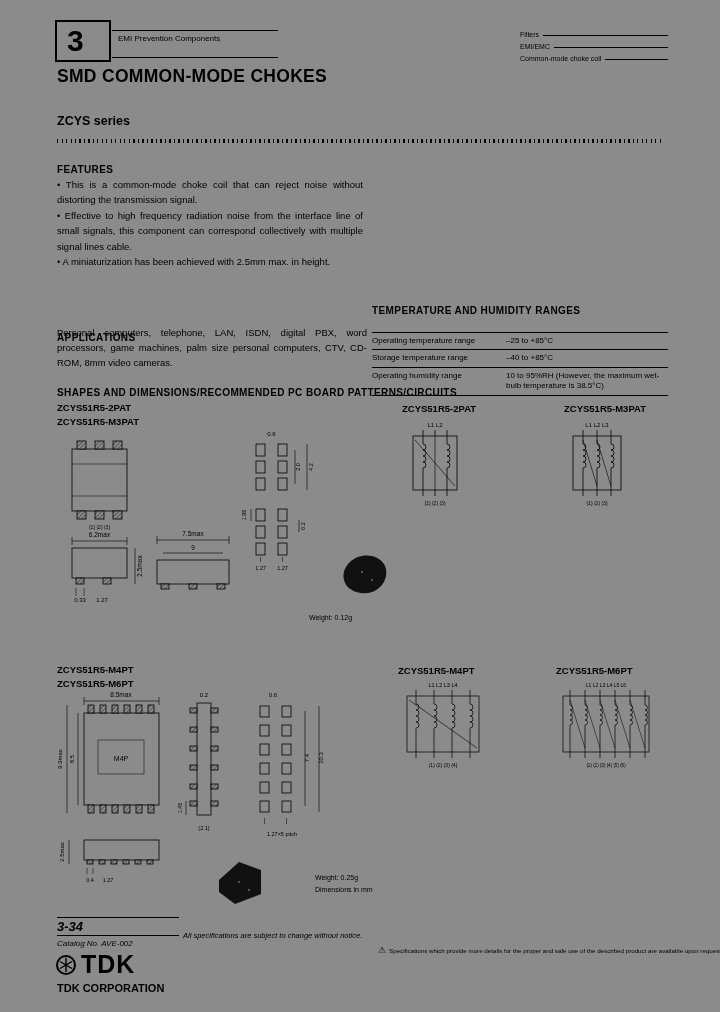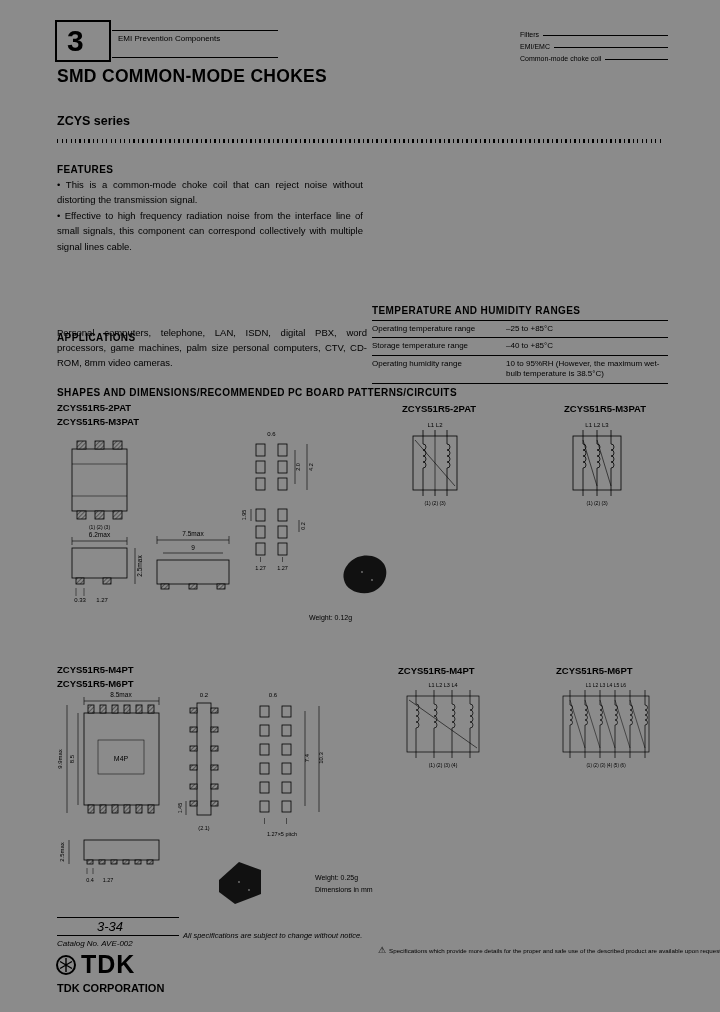--- a/index.html
+++ b/index.html
@@ -23,32 +23,32 @@
   .series{left:57px;top:114px;font-size:12.5px;font-weight:bold;}
   .tickline{left:57px;top:139px;width:606px;height:4px;
     background:repeating-linear-gradient(90deg,#000 0 1px,transparent 1px 4.5px);}
 
   .sec-heading{font-size:10px;font-weight:bold;letter-spacing:.4px;}
   .features-list{left:57px;top:177px;width:306px;}
   .feature-item{font-size:9.5px;line-height:1.62;text-align:justify;}
   .feature-item::before{content:"• ";}
   .body-text{font-size:9.5px;line-height:1.6;text-align:justify;margin-top:7px;}
 
-  .temp-table{width:100%;border-collapse:collapse;margin-top:4px;border-top:1px solid #000;}
+  .temp-table{width:100%;border-collapse:collapse;margin-top:16px;border-top:1px solid #000;}
   .temp-table td{font-size:8px;padding:3px 0;border-bottom:1px solid #000;
                  vertical-align:top;line-height:1.3;}
   .temp-table tr:last-child td{border-bottom:1.6px solid #000;}
   .t-label{width:128px;padding-right:6px !important;}
 
   .part-labels{font-size:9.5px;font-weight:bold;line-height:14px;}
   .circuit-title{font-size:9.5px;font-weight:bold;}
 
   svg text{font-family:"Liberation Sans",sans-serif;fill:#000;stroke:none;}
 
-  .page-number{left:57px;top:919px;font-size:13px;font-weight:normal;font-style:italic;margin-left:40px;}
+  .page-number{left:57px;top:919px;font-size:13px;font-weight:bold;font-style:italic;}
   .catalog{left:57px;top:939px;font-size:8px;font-style:italic;}
   .logo-row{left:55px;top:950px;display:flex;align-items:center;gap:4px;}
   .brand{font-size:25px;font-weight:800;letter-spacing:1px;}
   .company{left:57px;top:982px;font-size:11px;font-weight:bold;}
   .notice-change{left:183px;top:931px;font-size:7.5px;font-style:italic;}
   .notice-request{left:378px;top:946px;font-size:6.2px;white-space:nowrap;
                   display:flex;align-items:center;gap:3px;}
   .warn-icon{font-size:9px;line-height:1;}
 </style>
 </head>
@@ -77,20 +77,21 @@
   </div>
 
   <div class="abs page-title">SMD COMMON-MODE CHOKES</div>
   <div class="abs series">ZCYS series</div>
   <div class="abs tickline"></div>
 
   <div class="abs sec-heading" style="left:57px;top:164px;">FEATURES</div>
   <div class="abs features-list">
     <div class="feature-item">This is a common-mode choke coil that can reject noise without distorting the transmission signal.</div>
     <div class="feature-item">Effective to high frequency radiation noise from the interface line of small signals, this component can correspond collectively with multiple signal lines cable.</div>
+    <div class="feature-item">A miniaturization has been achieved with 2.5mm max. in height.</div>
   </div>
 
   <div class="abs sec-heading" style="left:57px;top:305px;margin-top:27px;">APPLICATIONS</div>
   <div class="abs body-text" style="left:57px;top:318px;width:310px;">Personal computers, telephone, LAN, ISDN, digital PBX, word processors, game machines, palm size personal computers, CTV, CD-ROM, 8mm video cameras.</div>
 
   <div class="abs" style="left:372px;top:305px;width:296px;">
     <div class="sec-heading">TEMPERATURE AND HUMIDITY RANGES</div>
     <table class="temp-table">
       <tbody>
           <tr>

